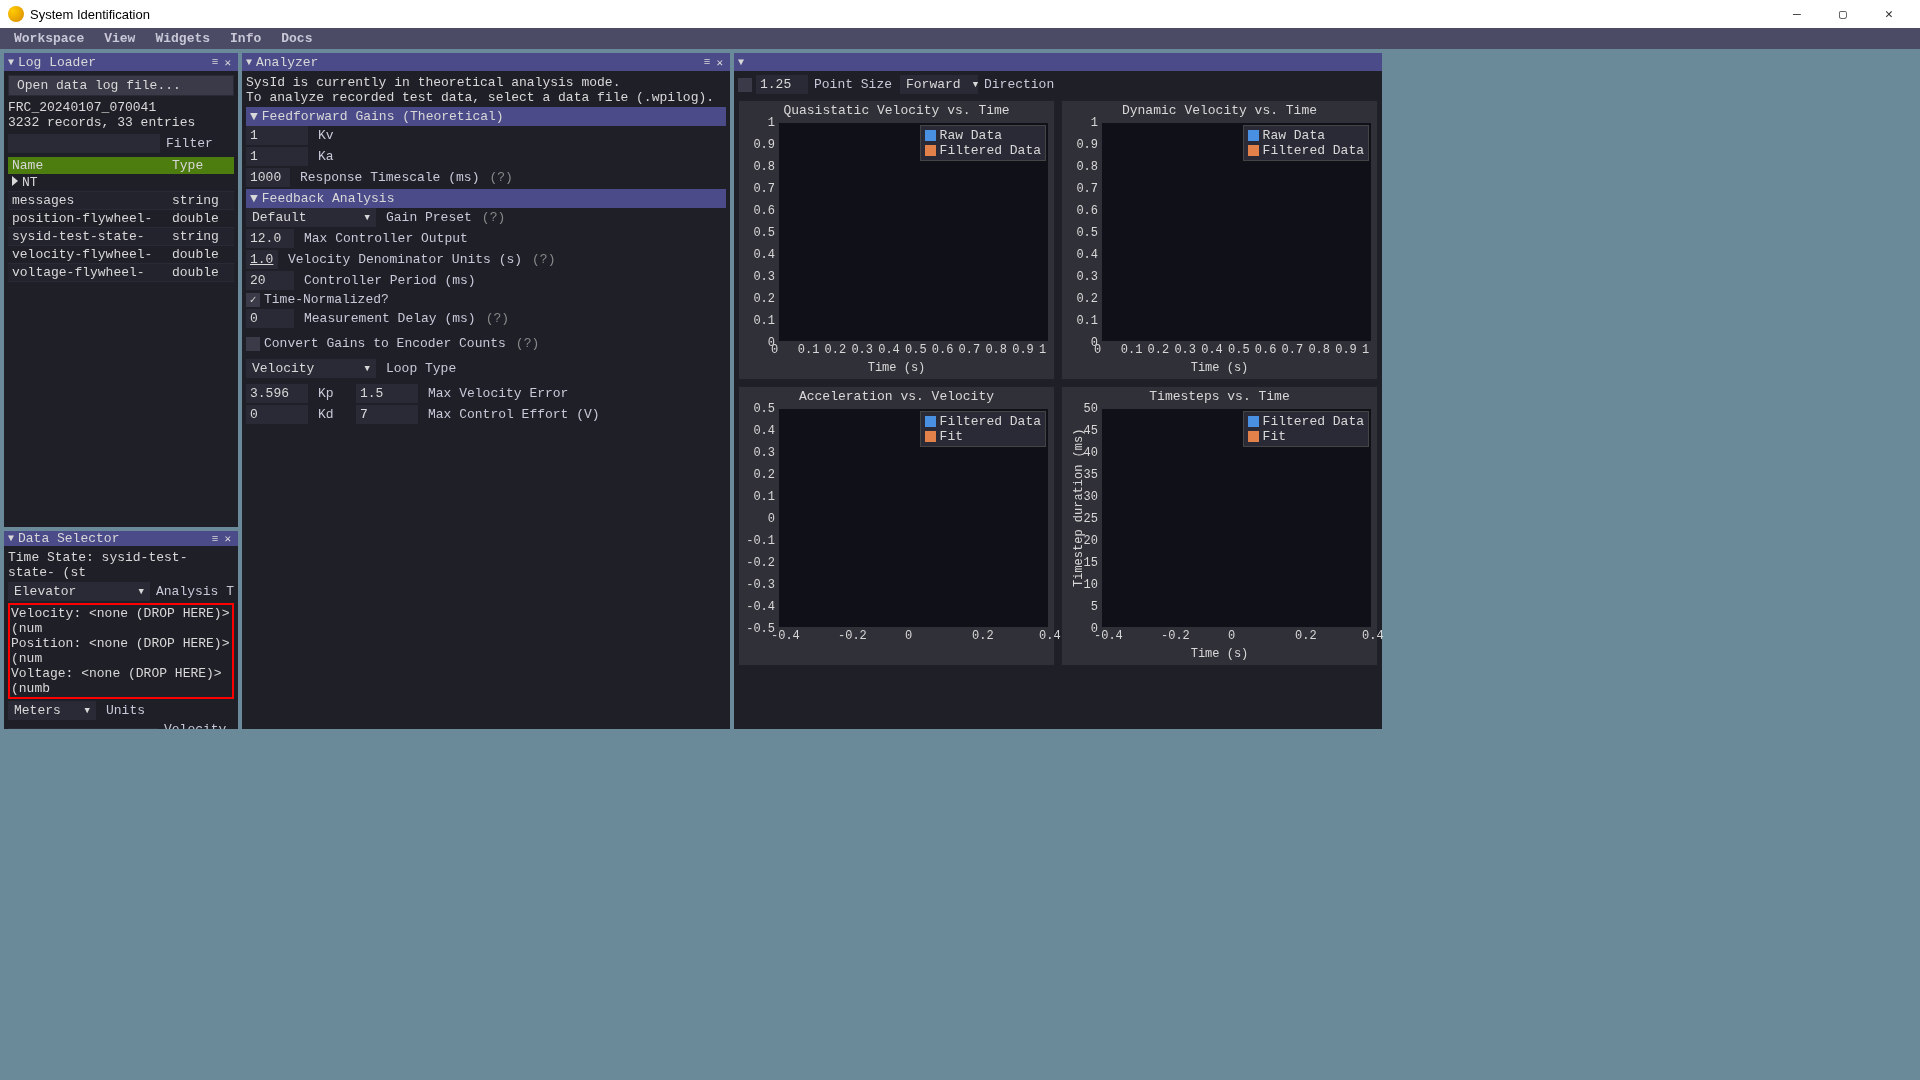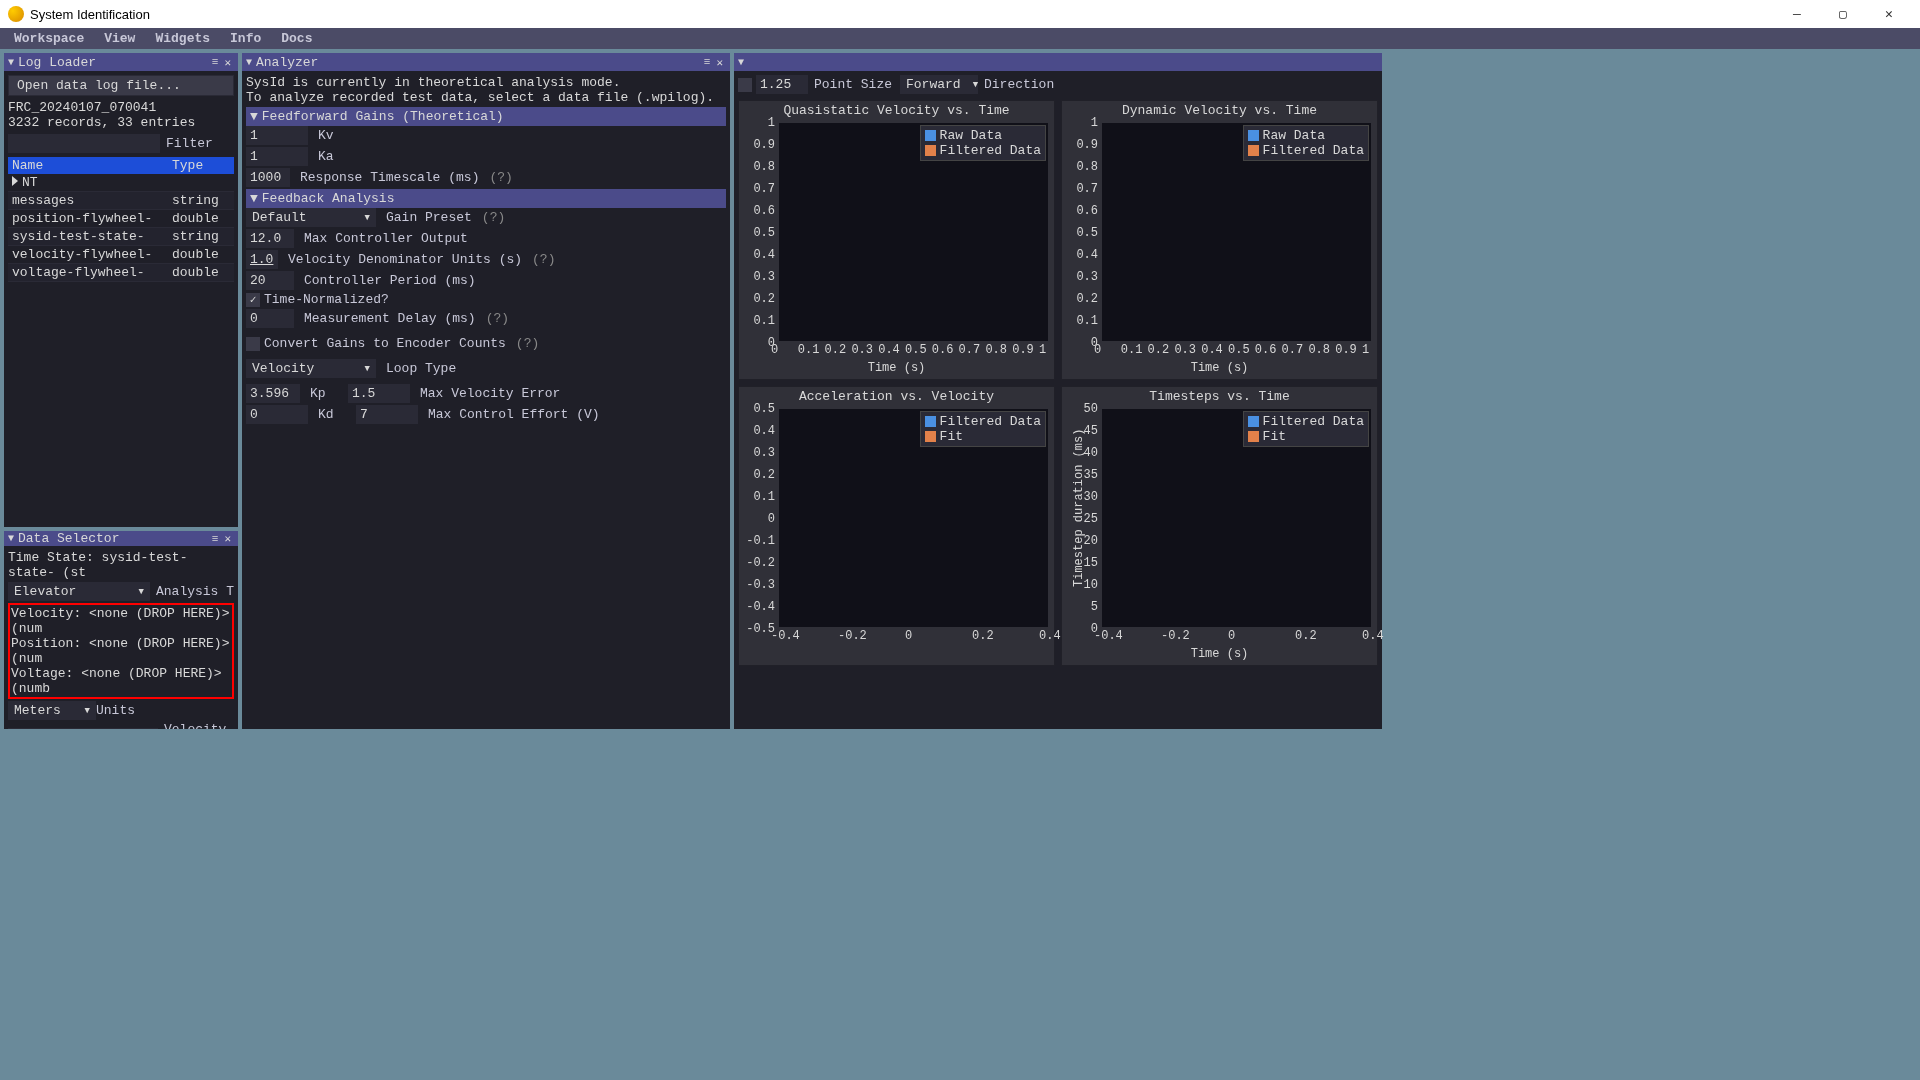--- a/index.html
+++ b/index.html
@@ -26,21 +26,21 @@
 .panel-header .ctl { font-size: 11px; padding: 0 3px; cursor: default; }
 
 .panel-body { padding: 4px; }
 
 .btn { background: #3a3a48; border: 1px solid #2a2a36; padding: 2px 8px; color: #d8d8d8; display: inline-block; }
 .input { background: #2a2a36; border: none; color: #d8d8d8; padding: 2px 4px; }
 
 .row { display: flex; align-items: center; margin-bottom: 2px; }
 .label { color: #c8c8d8; }
 
-.table-head { background: #1d4ed8; display: flex; }
+.table-head { background: #4d7c0f; display: flex; }
 .table-head div, .table-row div { padding: 1px 4px; }
 .table-row { display: flex; border-bottom: 1px solid #2a2a36; }
 .table-row:nth-child(even){ background:#23232e;}
 .col-name { width: 160px; }
 .col-type { width: 60px; }
 .tri-right { display: inline-block; width: 0; height: 0; border-top: 5px solid transparent; border-bottom: 5px solid transparent; border-left: 6px solid #d8d8d8; }
 
 .section-hdr { background: #4b4b8a; padding: 2px 4px; display: flex; align-items: center; margin-top: 2px; }
 
 .chk { width: 14px; height: 14px; background: #3a3a48; display: inline-flex; align-items:center; justify-content:center; margin-right: 4px; font-size:11px;}
@@ -151,21 +151,21 @@
           <div>Velocity: &lt;none (DROP HERE)&gt; (num</div>
           <div>Position: &lt;none (DROP HERE)&gt; (num</div>
           <div>Voltage: &lt;none (DROP HERE)&gt; (numb</div>
         </div>
         <div class="row" style="margin-top:2px;">
           <div class="dropdown" style="width:88px;">
             <span>Meters</span>
             <span style="flex:1"></span>
               <span class="ddtri">▼</span>
           </div>
-          <span class="label" style="margin-left:0;">Units</span>
+          <span class="label" style="margin-left:10px;">Units</span>
         </div>
         <div class="row">
           <input class="input" style="width: 150px;" value="1.000000">
           <span class="label" style="margin-left:6px;">Velocity s</span>
         </div>
 
       </div>
     </div>
   </div>
 
@@ -241,21 +241,21 @@
           </div>
         <div class="row" style="margin-top:8px;">
             <div class="dropdown" style="width:130px;">
               <span>Velocity</span>
               <span style="flex:1"></span>
               <span class="ddtri">▼</span>
             </div>
             <span class="label" style="margin-left:10px;">Loop Type</span>
           </div>
         <div class="row" style="margin-top:6px;">
-          <input class="input" style="width: 54px;" value="3.596">
+          <input class="input" style="width: 62px;" value="3.596">
             <span class="label" style="margin-left:10px;width:38px;">Kp</span>
           <input class="input" style="width: 62px;" value="1.5">
             <span class="label" style="margin-left:10px;">Max Velocity Error</span>
         </div>
         <div class="row">
           <input class="input" style="width: 62px;" value="0">
             <span class="label" style="margin-left:10px;width:38px;">Kd</span>
           <input class="input" style="width: 62px;" value="7">
             <span class="label" style="margin-left:10px;">Max Control Effort (V)</span>
         </div>

